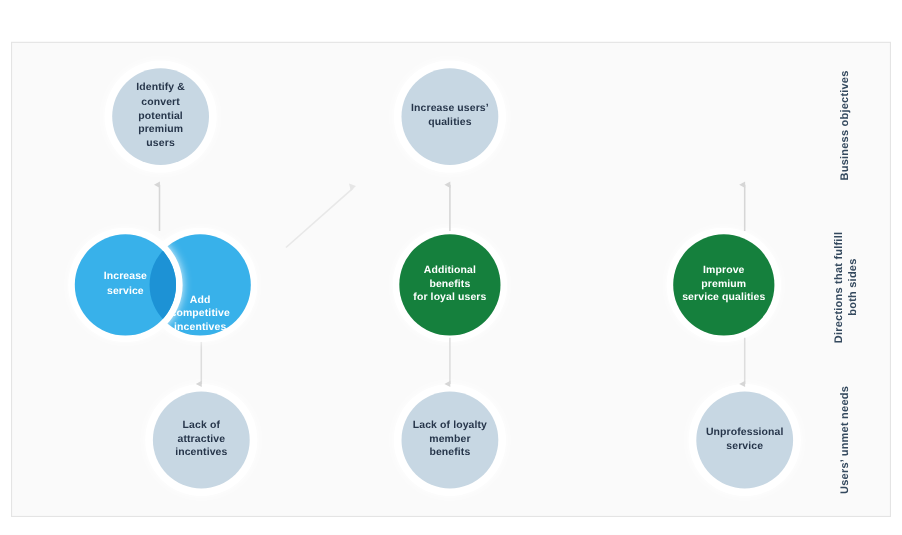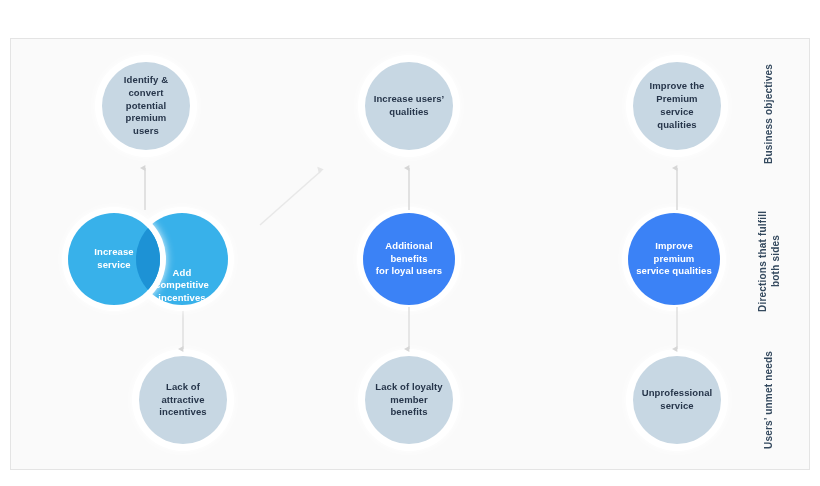--- a/index.html
+++ b/index.html
@@ -59,21 +59,21 @@
   .node.pale {
     background: #c7d7e3;
     color: #26354a;
     font-size: 9.5px;
     font-weight: bold;
     box-shadow: 0 0 0 7px #ffffff, 0 0 10px 7px rgba(255,255,255,0.95);
   }
 
   
   .node.bright {
-    background: #3b82f6;
+    background: #15803d;
     color: #ffffff;
     font-size: 9.5px;
     font-weight: bold;
     box-shadow: 0 0 0 6px #ffffff, 0 0 9px 6px rgba(255,255,255,0.9);
   }
 
   
   .node.venn-a {
     background: rgba(41,171,232,0.93);
     z-index: 3;
@@ -189,26 +189,21 @@
   </div>
   <div class="node bright" style="left:363px; top:213px; width:92px; height:92px;">
     <span class="label">Additional benefits
 for loyal users</span>
   </div>
   <div class="node pale" style="left:365px; top:356px; width:88px; height:88px;">
     <span class="label">Lack of loyalty
 member benefits</span>
   </div>
 
-  <div class="node pale" style="left:633px; top:62px; width:88px; height:88px;">
-    <span class="label">Improve the
-Premium service
-qualities</span>
-  </div>
-  <div class="node bright" style="left:628px; top:213px; width:92px; height:92px;">
+  <div class="node bright" style="left:612px; top:213px; width:92px; height:92px;">
     <span class="label">Improve premium
 service qualities</span>
   </div>
   <div class="node pale" style="left:633px; top:356px; width:88px; height:88px;justify-content:center;">
     <span class="label">Unprofessional
 service</span>
   </div>
 
   <div class="band-label" style="left:762px; top:62px; height:105px;">Business objectives</div>
 

